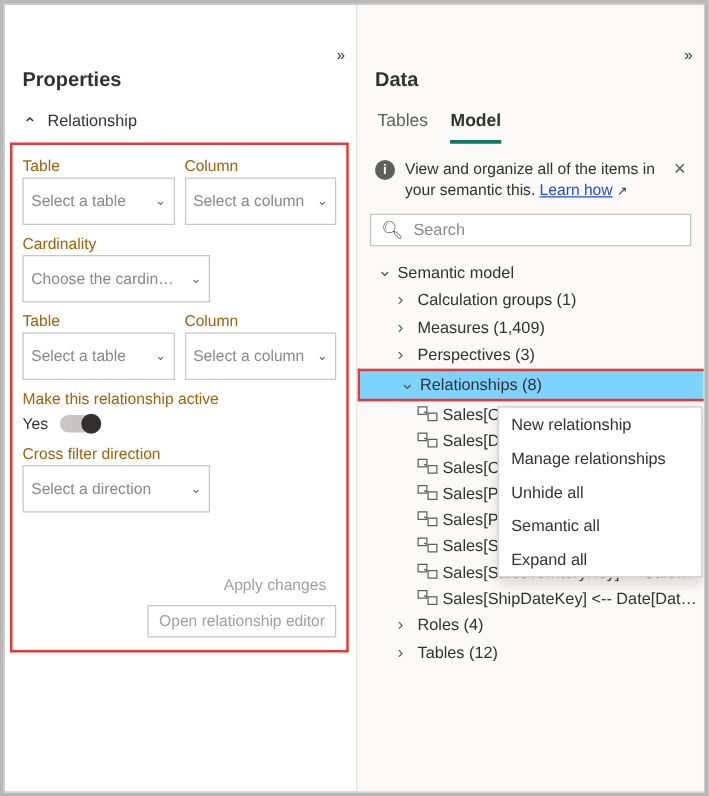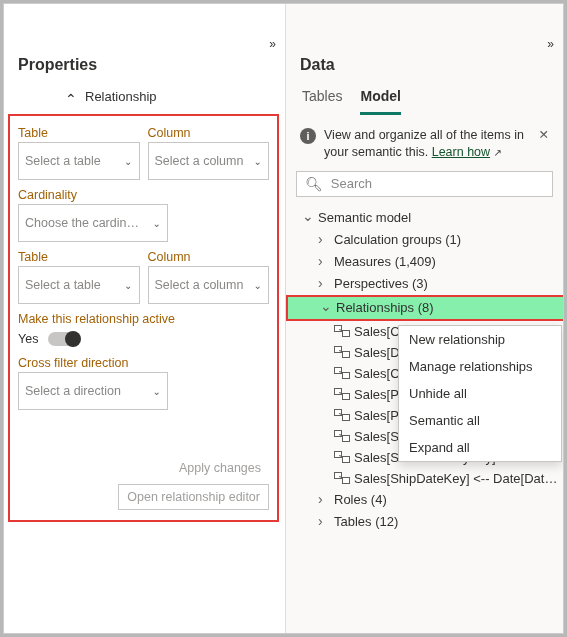--- a/index.html
+++ b/index.html
@@ -4,21 +4,21 @@
 <style>
   * { box-sizing: border-box; font-family: "Segoe UI", -apple-system, sans-serif; }
   body { margin: 0; background: #b8b8b8; padding: 3px; font-size: 13px; color: #323130; }
   .app { display: flex; background: #fff; height: 631px; width: 561px; border: 1px solid #ccc; }
   .pane { flex: 1; display: flex; flex-direction: column; min-width: 0; }
   .pane-left { border-right: 1px solid #ddd; flex: 0 0 282px; }
   .pane-right { flex: 1; background: #faf9f8; position: relative; }
   .pane-header { display: flex; align-items: center; justify-content: space-between; padding: 10px 12px 6px 14px; }
   .pane-title { font-size: 16px; font-weight: 600; color: #323130; margin-top: 42px; }
   .chev-collapse { font-size: 12px; color: #333; cursor: pointer; letter-spacing: -3px; }
-  .section-header { display: flex; align-items: center; gap: 8px; padding: 8px 14px 10px 14px; color: #323130; font-size: 13px; margin-left: 47px; }
+  .section-header { display: flex; align-items: center; gap: 8px; padding: 8px 14px 10px 14px; color: #323130; font-size: 13px; }
   .caret { width: 12px; display: inline-block; }
   .up::before { content: "⌃"; font-size: 14px; position: relative; top: 3px; }
   .form-area { border: 2px solid #e53935; margin: 0 6px 0 4px; padding: 6px 8px 10px 8px; }
   .row { display: flex; gap: 8px; margin-bottom: 4px; }
   .field { flex: 1; display: flex; flex-direction: column; }
   .flabel { font-size: 12.5px; color: #a16207; margin: 4px 0 2px 0; }
   .select { display: flex; align-items: center; justify-content: space-between; border: 1px solid #c8c6c4; background: #fff; height: 38px; padding: 0 6px; color: #8a8886; font-size: 12.5px; white-space: nowrap; overflow: hidden; }
   .select .chv { color: #605e5c; font-size: 10px; }
   .toggle-row { display: flex; align-items: center; gap: 10px; margin: 6px 0 10px 0; }
   .toggle-yes { font-size: 12.5px; }
@@ -26,39 +26,39 @@
   .knob { width: 16px; height: 16px; border-radius: 50%; background: #323130; position: absolute; right: -1px; top: -1px; }
   .btn-row { display: flex; justify-content: flex-end; gap: 8px; margin-top: 18px; }
   .btn { border: 1px solid #c8c6c4; background: #fff; color: #a19f9d; font-size: 12.5px; padding: 5px 8px; }
   .btn.ghost { border: none; background: none; margin-top: 28px; }
   
   .tabs { display: flex; gap: 18px; padding: 8px 16px 0 16px; font-size: 14px; }
   .tab { padding-bottom: 8px; color: #605e5c; cursor: pointer; }
   .tab.active { color: #323130; font-weight: 600; border-bottom: 3px solid #117865; }
   .info { display: flex; gap: 8px; align-items: flex-start; padding: 12px 14px 10px 14px; font-size: 12.5px; color: #323130; line-height: 1.35; }
   .info-icon { width: 16px; height: 16px; border-radius: 50%; background: #605e5c; color: #fff; display: flex; align-items: center; justify-content: center; font-size: 11px; font-weight: 600; flex-shrink: 0; margin-top: 1px; }
-  .info a { color: #14532d; text-decoration: underline; }
+  .info a { color: #1d4ed8; text-decoration: underline; }
   .info-x { color: #605e5c; cursor: pointer; padding-left: 4px; }
   .ext { font-size: 10px; }
   .search { display: flex; align-items: center; gap: 8px; border: 1px solid #c8c6c4; background: #fff; margin: 0 10px 10px 10px; padding: 4px 8px; color: #8a8886; }
   .mag { font-size: 14px; color: #605e5c; }
   .tree { padding: 0 2px 0 10px; font-size: 13px; overflow: hidden; position: relative; }
   .tnode { display: flex; align-items: center; gap: 4px; padding: 3px 2px; white-space: nowrap; cursor: default; }
   .tnode.l1 { padding-left: 6px; }
   .tnode.l2 { padding-left: 22px; }
   .tnode.l3 { padding-left: 38px; }
   .twist { width: 12px; font-size: 10px; color: #605e5c; display: inline-block; }
   .twist.down::before { content: "⌄"; font-size: 14px; position: relative; top: -2px; }
   .twist.right::before { content: "›"; font-size: 14px; position: relative; top: -1px; }
   .rel-icon { width: 16px; height: 12px; position: relative; flex-shrink: 0; }
   .rel-icon::before, .rel-icon::after { content: ""; position: absolute; width: 6px; height: 5px; border: 1px solid #605e5c; background: #fff; }
   .rel-icon::before { left: 0; top: 0; }
   .rel-icon::after { right: 0; bottom: 0; }
   .rel-icon .bar { position: absolute; left: 5px; top: 5px; width: 6px; height: 1px; background: #605e5c; transform: rotate(20deg); }
-  .tnode.sel { background: #86efac; margin-left: -10px; padding-left: 32px; margin-right: -2px; border: 2px solid #e53935; border-right: none; position: relative; z-index: 1; }
+  .tnode.sel { background: #7dd3fc; margin-left: -10px; padding-left: 32px; margin-right: -2px; border: 2px solid #e53935; border-right: none; position: relative; z-index: 1; }
   .tlabel { overflow: hidden; text-overflow: ellipsis; }
   .ctx-menu { position: absolute; left: 102px; top: 4px; width: 164px; background: #fff; border: 1px solid #c8c6c4; box-shadow: 0 4px 10px rgba(0,0,0,0.15); z-index: 10; }
   .ctx-item { padding: 6px 10px; font-size: 13px; color: #323130; cursor: pointer; }
   .rel-wrap { position: relative; }
   .field-narrow { flex: 0 0 150px; }
 </style>
 </head>
 <body>
 
 <div class="app">

